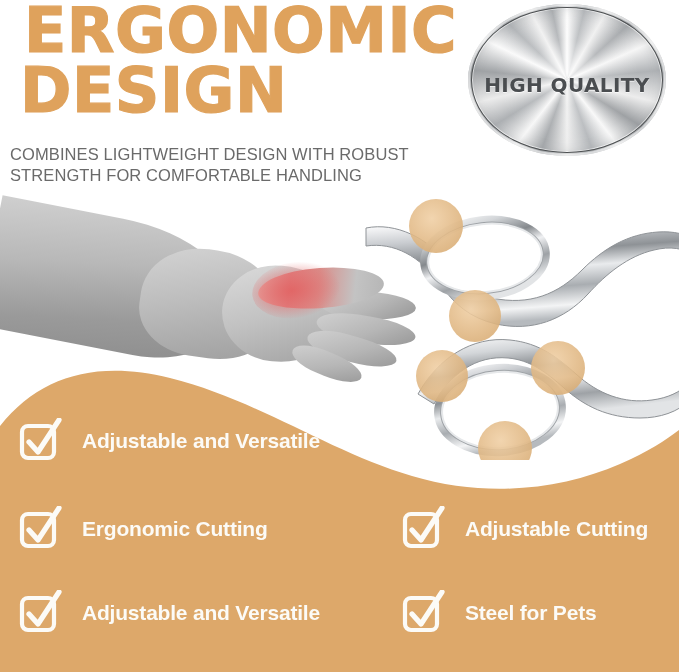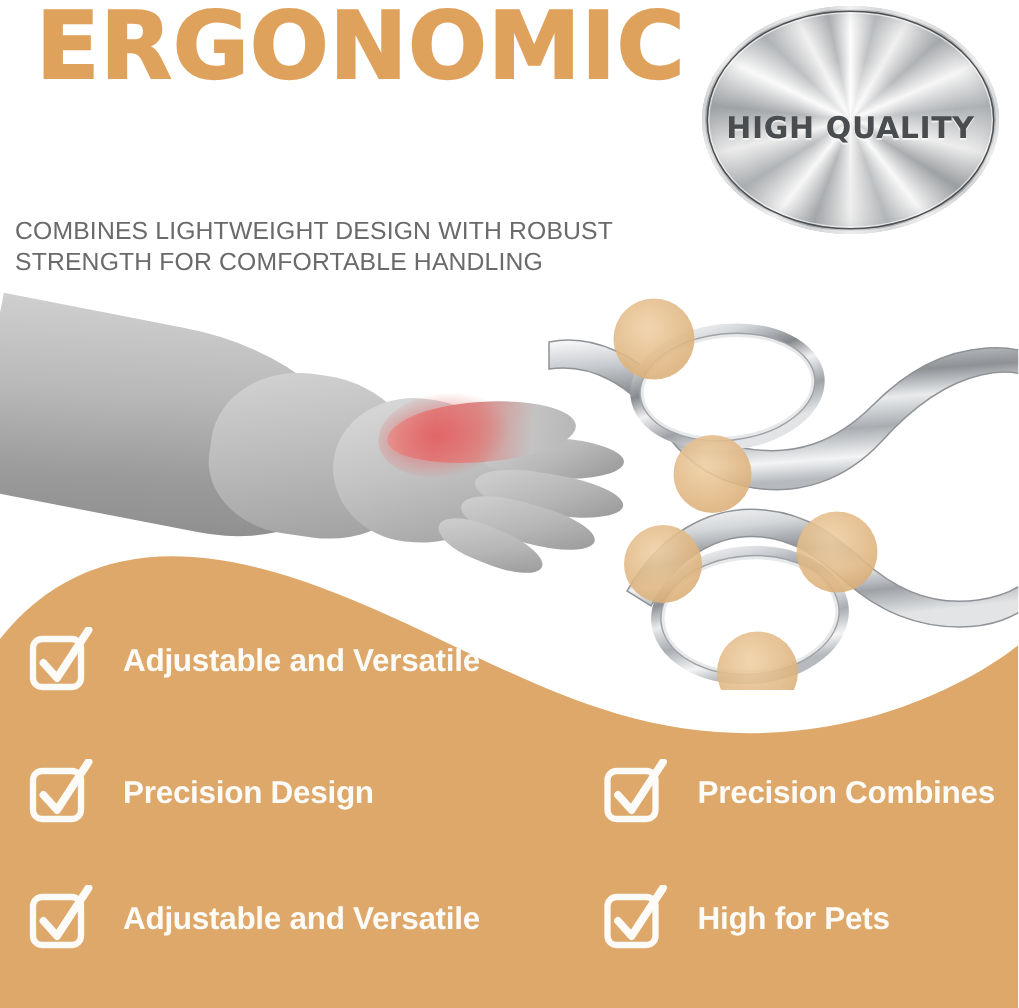--- a/index.html
+++ b/index.html
@@ -210,20 +210,21 @@
   .f-pos-4 { left: 401px; top: 506px; }
   .f-pos-5 { left: 401px; top: 590px; }
 </style>
 </head>
 <body>
 
 <div id="infographic">
 
   <div class="headline">
     <span class="headline-line1">Ergonomic</span>
+    <span class="headline-line2">Design</span>
   </div>
 
   <div class="subhead">Combines lightweight design with robust strength for comfortable handling</div>
 
   <div class="badge">
     <div class="badge-disc"></div>
     <div class="badge-gloss"></div>
     <div class="badge-rim"></div>
     <div class="badge-text">
       <span>High Quality</span>
@@ -317,48 +318,48 @@
       <div class="feature-label">Adjustable and Versatile</div>
     </div>
 
     <div class="feature f-pos-2">
       <div class="feature-check">
         <svg viewBox="0 0 46 46" width="46" height="46">
           <rect x="4" y="8" width="32" height="32" rx="6" ry="6" fill="none" stroke="#FCFBF7" stroke-width="4.2"></rect>
           <path d="M11 24 L20 34 L41 2" fill="none" stroke="#FCFBF7" stroke-width="5.2" stroke-linecap="round" stroke-linejoin="round"></path>
         </svg>
       </div>
-      <div class="feature-label">Precision Design</div>
+      <div class="feature-label">Ergonomic Cutting</div>
     </div>
 
     <div class="feature f-pos-3">
       <div class="feature-check">
         <svg viewBox="0 0 46 46" width="46" height="46">
           <rect x="4" y="8" width="32" height="32" rx="6" ry="6" fill="none" stroke="#FCFBF7" stroke-width="4.2"></rect>
           <path d="M11 24 L20 34 L41 2" fill="none" stroke="#FCFBF7" stroke-width="5.2" stroke-linecap="round" stroke-linejoin="round"></path>
         </svg>
       </div>
       <div class="feature-label">Adjustable and Versatile</div>
     </div>
 
     <div class="feature f-pos-4">
       <div class="feature-check">
         <svg viewBox="0 0 46 46" width="46" height="46">
           <rect x="4" y="8" width="32" height="32" rx="6" ry="6" fill="none" stroke="#FCFBF7" stroke-width="4.2"></rect>
           <path d="M11 24 L20 34 L41 2" fill="none" stroke="#FCFBF7" stroke-width="5.2" stroke-linecap="round" stroke-linejoin="round"></path>
         </svg>
       </div>
-      <div class="feature-label">Precision Combines</div>
+      <div class="feature-label">Adjustable Cutting</div>
     </div>
 
     <div class="feature f-pos-5">
       <div class="feature-check">
         <svg viewBox="0 0 46 46" width="46" height="46">
           <rect x="4" y="8" width="32" height="32" rx="6" ry="6" fill="none" stroke="#FCFBF7" stroke-width="4.2"></rect>
           <path d="M11 24 L20 34 L41 2" fill="none" stroke="#FCFBF7" stroke-width="5.2" stroke-linecap="round" stroke-linejoin="round"></path>
         </svg>
       </div>
-      <div class="feature-label">High for Pets</div>
+      <div class="feature-label">Steel for Pets</div>
     </div>
 
   </div>
 
 </div>
 
 </body></html>

